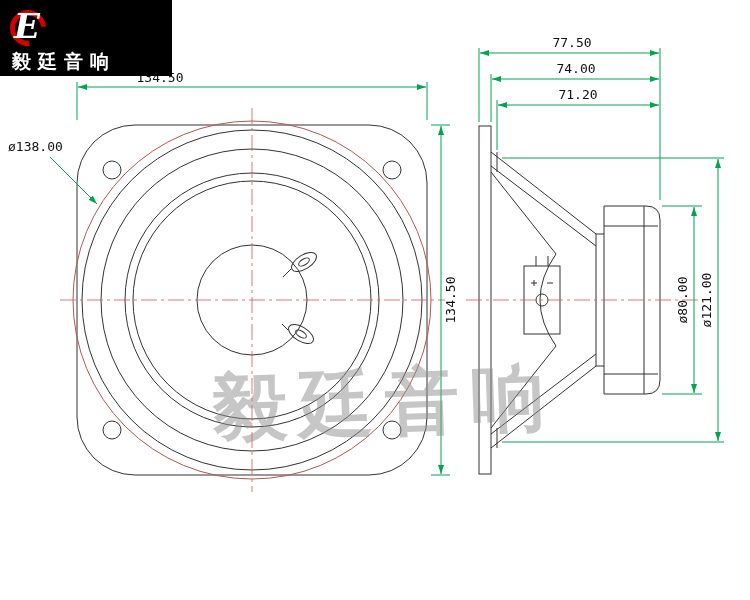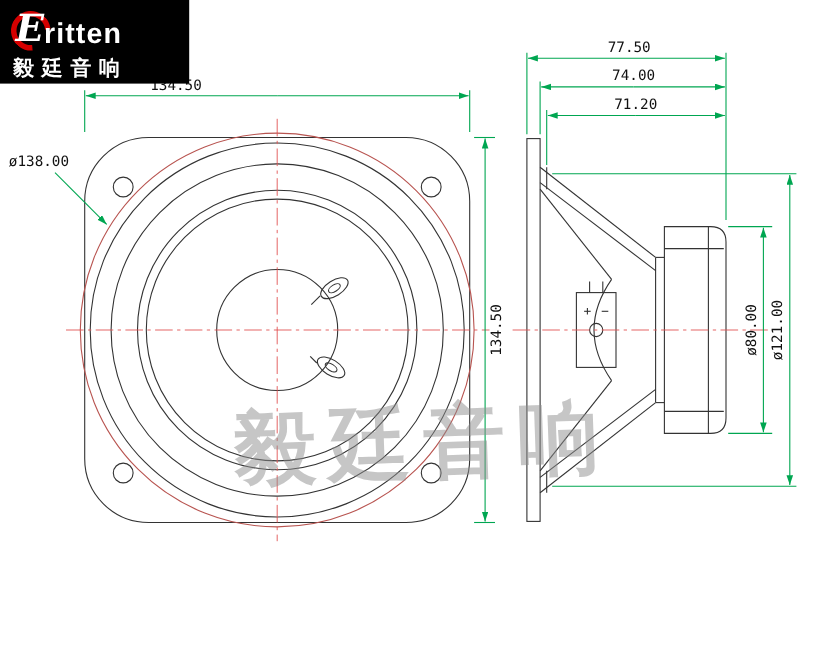--- a/index.html
+++ b/index.html
@@ -25,21 +25,20 @@
 </style>
 </head>
 <body>
 
 <div class="canvas">
 
   <div class="logo">
     <div class="logo-line1">
       <span class="logo-swoosh"></span>
       <span class="logo-e">E</span>
-      <span class="logo-rest">ritten</span>
     </div>
     <div class="logo-cn">毅廷音响</div>
   </div>
 
   <svg width="750" height="600" viewBox="0 0 750 600">
     <defs>
       <marker id="arr" markerWidth="10" markerHeight="8" refX="9" refY="3" orient="auto" markerUnits="userSpaceOnUse">
         <path d="M0,0 L9,3 L0,6 Z" fill="#00a651"></path>
       </marker>
     </defs>

